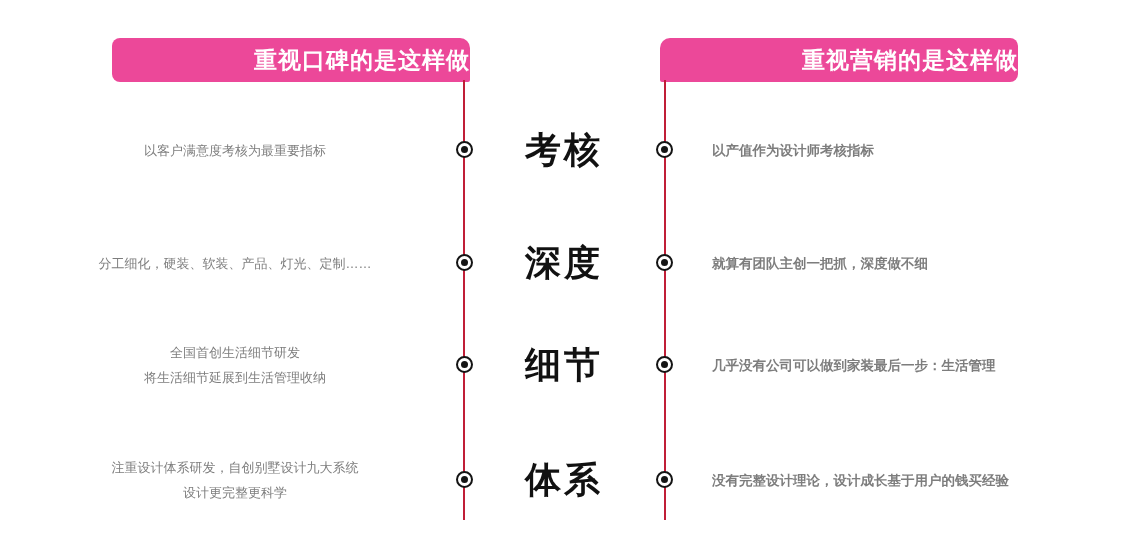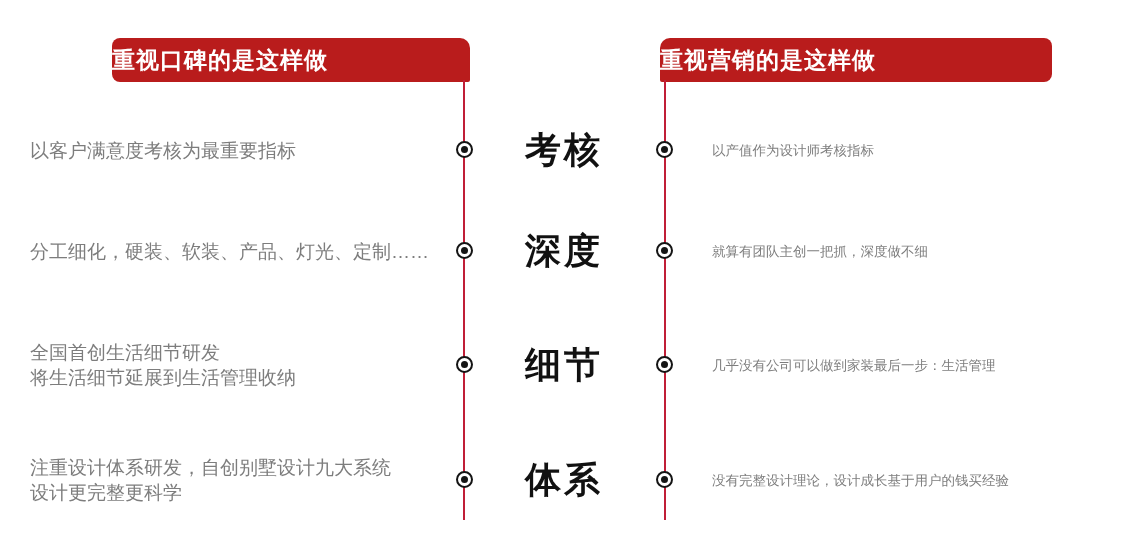--- a/index.html
+++ b/index.html
@@ -16,37 +16,37 @@
     height: 545px;
     background: #ffffff;
     overflow: hidden;
   }
 
   
   .banner {
     position: absolute;
     top: 38px;
     height: 44px;
-    background: #b91c1c;
+    background: #ec4899;
     color: #ffffff;
     font-size: 23px;
     font-weight: 700;
     letter-spacing: 1px;
     display: flex;
     align-items: center;
-    justify-content: flex-start;
+    justify-content: flex-end;
   }
   .banner-left {
     left: 112px;
     width: 358px;
     border-radius: 8px 10px 2px 8px;
   }
   .banner-right {
     left: 660px;
-    width: 392px;
+    width: 358px;
     border-radius: 10px 8px 8px 2px;
   }
 
   
   .spine {
     position: absolute;
     top: 80px;
     width: 2px;
     height: 440px;
     background: #C01E37;
@@ -61,33 +61,34 @@
     width: 1130px;
     height: 60px;
     display: flex;
     align-items: center;
   }
 
   .cell-left {
     position: absolute;
     left: 30px;
     width: 410px;
-    text-align: left;
+    text-align: center;
     color: #7d7d7d;
-    font-size: 19px;
+    font-size: 13px;
     line-height: 25px;
   }
   .cell-right {
     position: absolute;
     left: 712px;
     width: 400px;
     text-align: left;
     color: #7d7d7d;
     font-size: 13.5px;
     line-height: 25px;
+    font-weight: bold;
   }
   .cell-left .tline,
   .cell-right .tline {
     display: block;
     white-space: nowrap;
   }
 
   .center-label {
     position: absolute;
     left: 499px;
@@ -143,21 +144,21 @@
       <span class="tline">以客户满意度考核为最重要指标</span>
     </div>
     <div class="dot dot-left" style="top:21px;"></div>
     <div class="center-label">考核</div>
     <div class="dot dot-right" style="top:21px;"></div>
     <div class="cell-right">
       <span class="tline">以产值作为设计师考核指标</span>
     </div>
   </div>
 
-  <div class="row" style="top:221px;">
+  <div class="row" style="top:233px;">
     <div class="cell-left">
       <span class="tline">分工细化，硬装、软装、产品、灯光、定制……</span>
     </div>
     <div class="dot dot-left" style="top:21px;"></div>
     <div class="center-label">深度</div>
     <div class="dot dot-right" style="top:21px;"></div>
     <div class="cell-right">
       <span class="tline">就算有团队主创一把抓，深度做不细</span>
     </div>
   </div>

